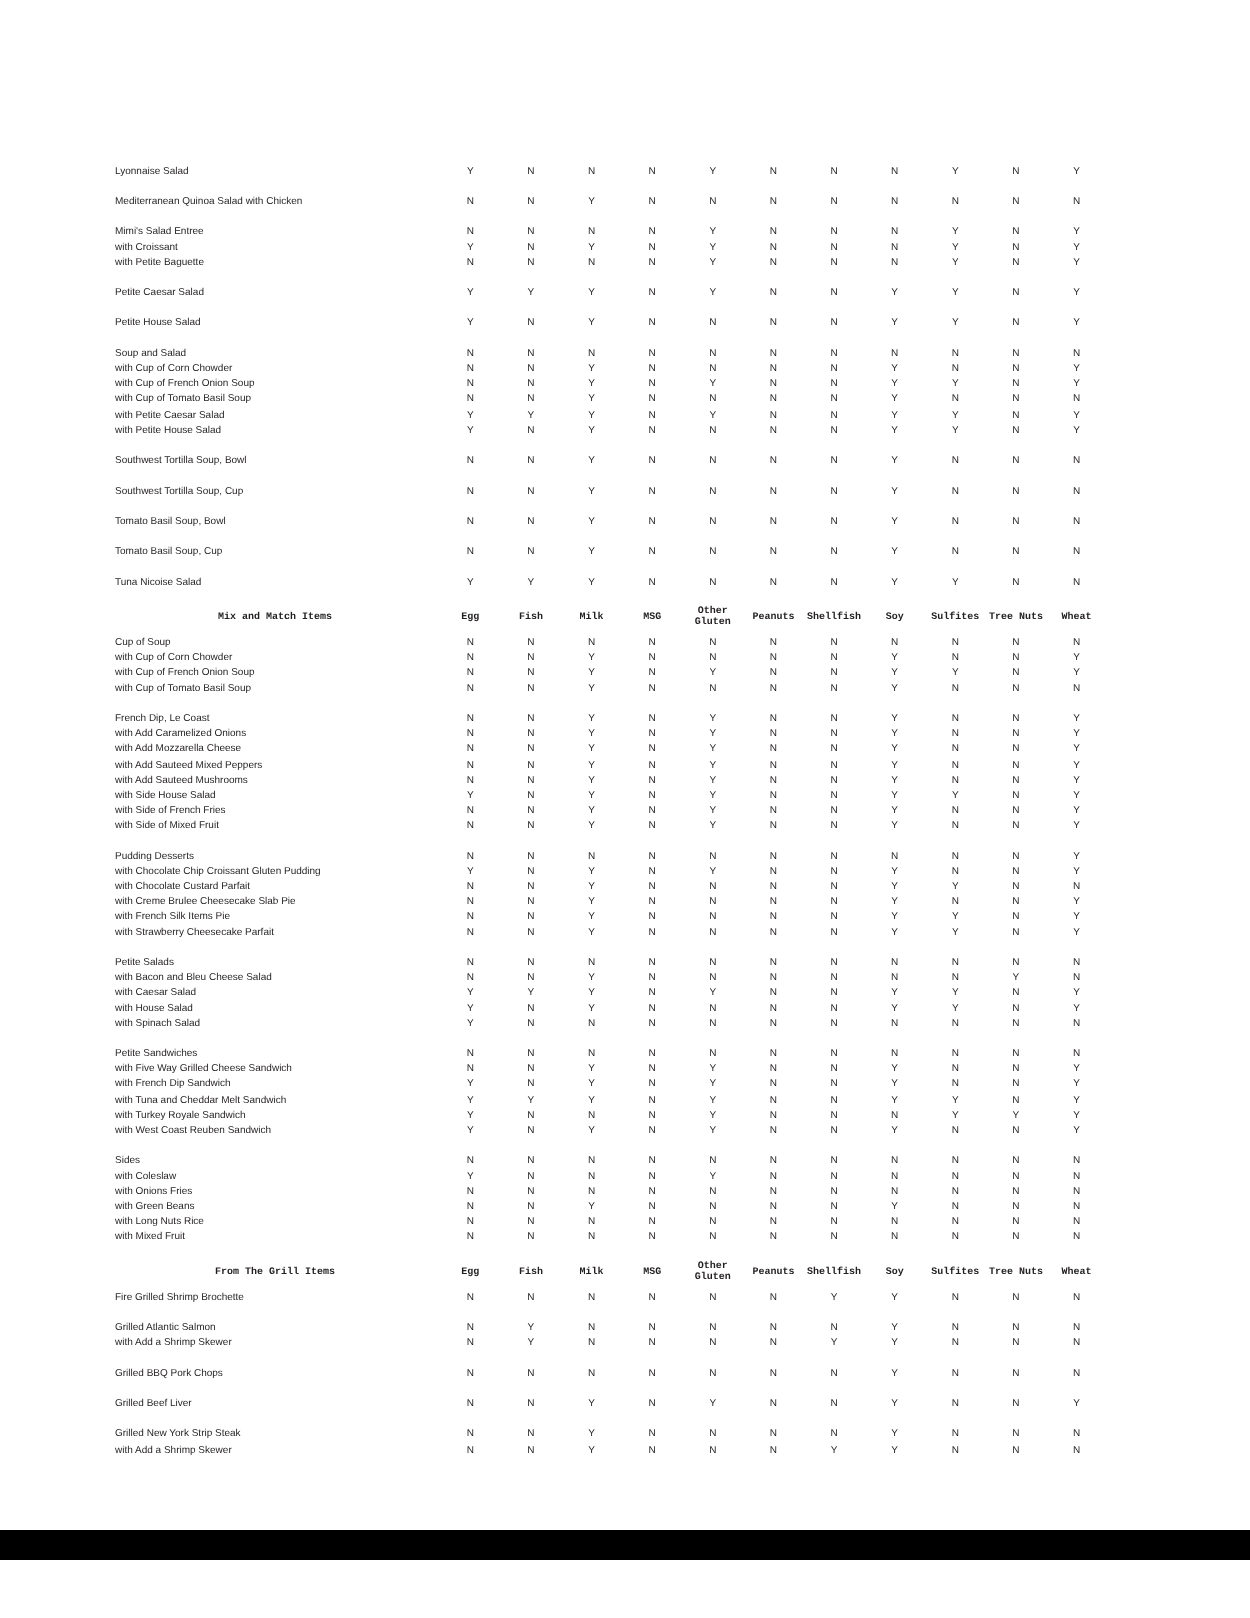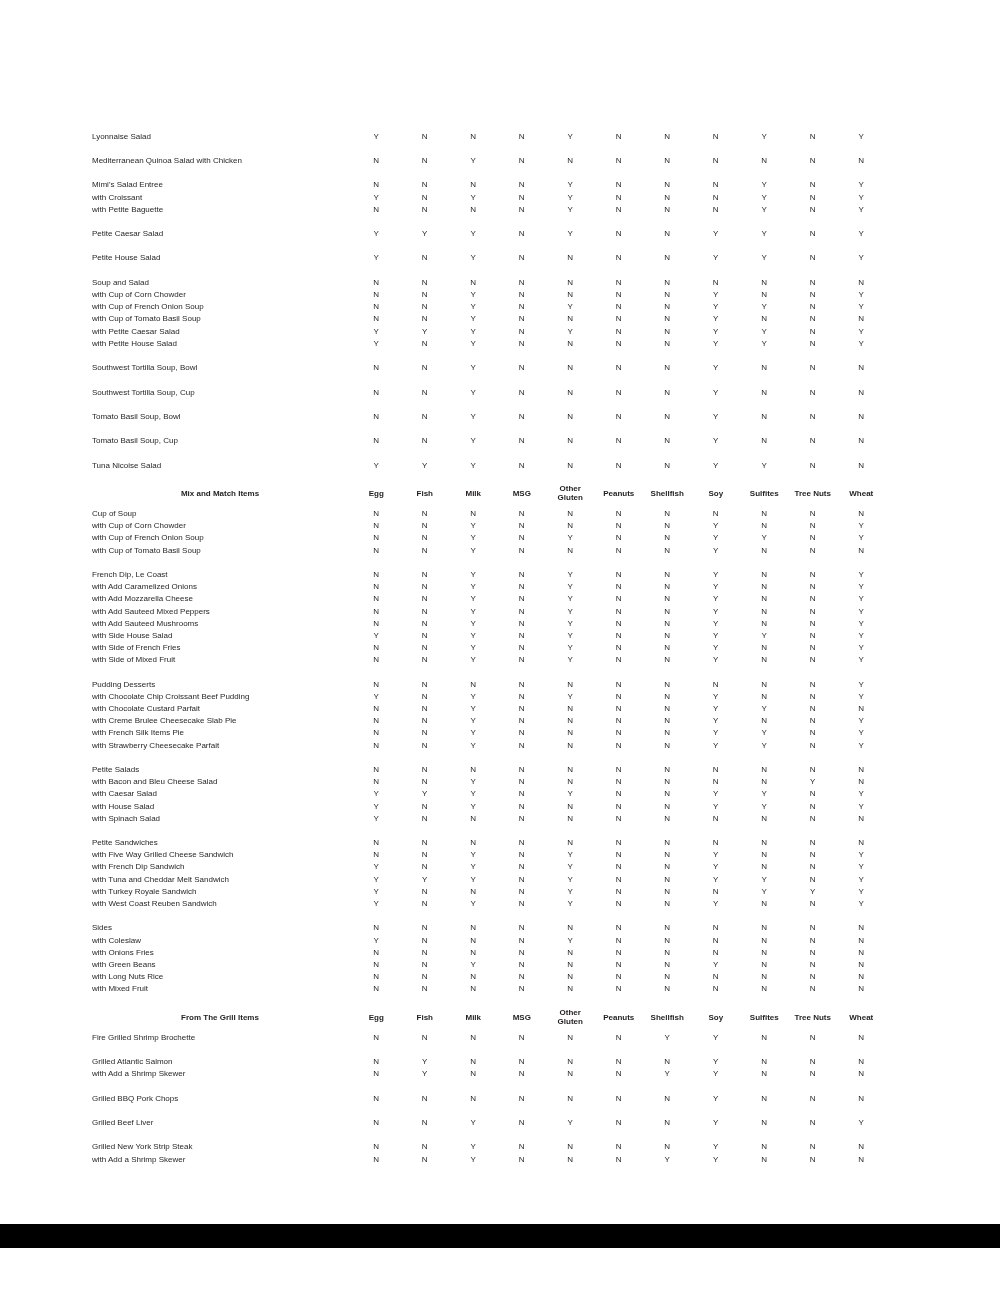--- a/index.html
+++ b/index.html
@@ -41,22 +41,23 @@
     display: flex;
     align-items: center;
     height: 20px;
     margin: 0 0 4px 0;
     font-weight: bold;
   }
   .header-row .name-col { text-align: center; }
   .col-header {
     line-height: 9px;
     font-weight: bold;
+    font-family: Liberation Mono, monospace;
   }
-  .section-title { font-weight: bold; }
+  .section-title { font-weight: bold; font-family: Liberation Mono, monospace; }
   .bottom-bar {
     position: absolute;
     left: 0;
     bottom: 0;
     width: 100%;
     height: 24px;
     background: #000000;
   }
 </style>
 </head>
@@ -533,21 +534,21 @@
           <div class="val-col">N</div>
           <div class="val-col">N</div>
           <div class="val-col">N</div>
           <div class="val-col">N</div>
           <div class="val-col">N</div>
           <div class="val-col">N</div>
           <div class="val-col">N</div>
           <div class="val-col">Y</div>
         </div>
         <div class="row">
-          <div class="name-col">with Chocolate Chip Croissant Beef Pudding</div>
+          <div class="name-col">with Chocolate Chip Croissant Gluten Pudding</div>
           <div class="val-col">Y</div>
           <div class="val-col">N</div>
           <div class="val-col">Y</div>
           <div class="val-col">N</div>
           <div class="val-col">Y</div>
           <div class="val-col">N</div>
           <div class="val-col">N</div>
           <div class="val-col">Y</div>
           <div class="val-col">N</div>
           <div class="val-col">N</div>

